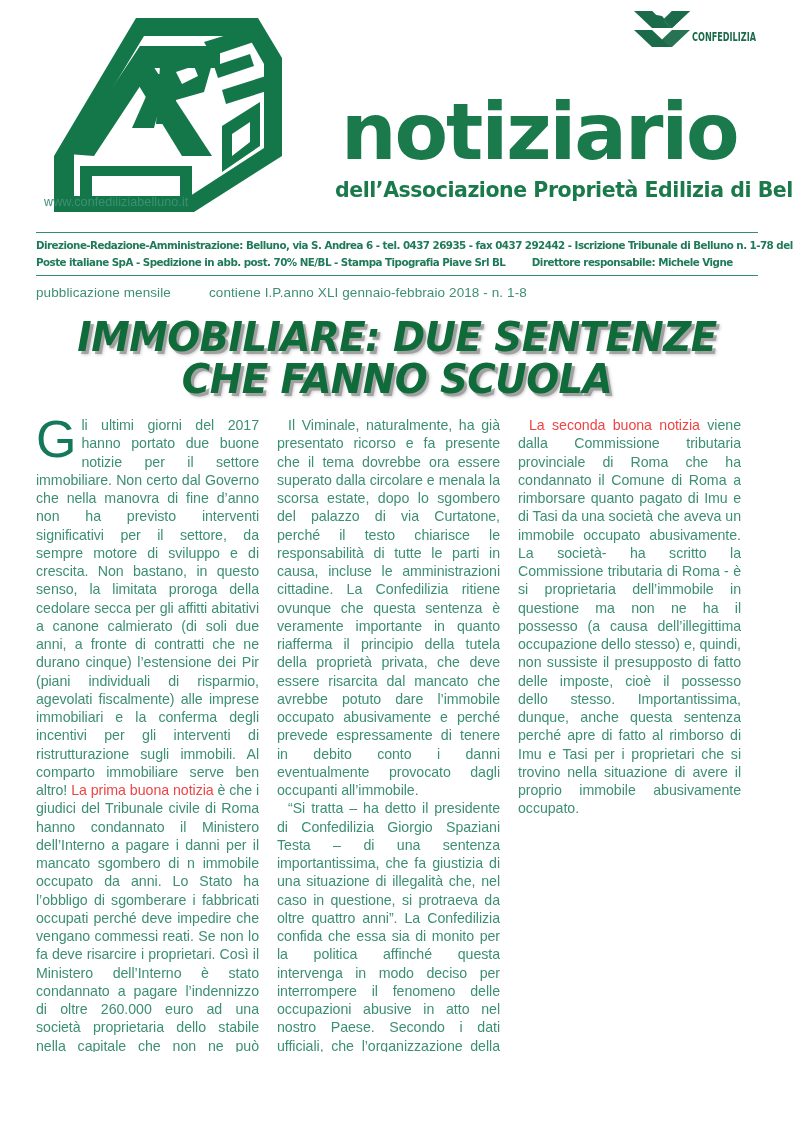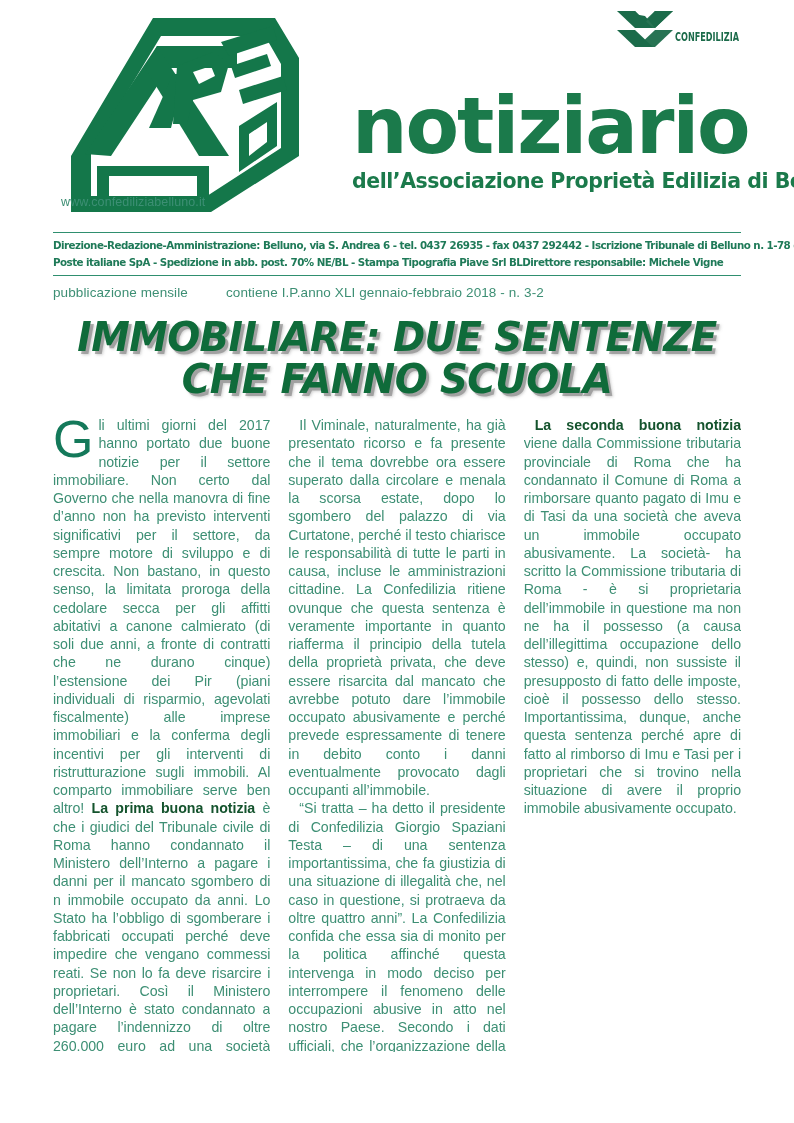--- a/index.html
+++ b/index.html
@@ -15,21 +15,21 @@
     overflow: hidden;
     position: relative;
   }
 
   .page {
     position: absolute;
     left: 0; top: 0;
     width: 794px;
     height: 1123px;
     box-sizing: border-box;
-    padding: 0 53px;
+    padding: 0 36px;
   }
 
   
   .masthead {
     position: relative;
     height: 232px;
   }
 
   .logo-ape {
     position: absolute;
@@ -55,21 +55,21 @@
     top: 88px;
     right: 0;
   }
   .title-main {
     font-family: "DejaVu Sans", sans-serif;
     font-weight: bold;
     font-size: 78px;
     line-height: 0.92;
     letter-spacing: -2.0px;
     color: #1b7a4b;
-    margin: 3px;
+    margin: 9px;
     padding: 0;
     white-space: nowrap;
   }
   .title-sub {
     font-family: "DejaVu Sans", sans-serif;
     font-weight: bold;
     font-size: 20.5px;
     letter-spacing: -0.45px;
     color: #1b7a4b;
     margin: 6px 0 0 3px;
@@ -158,21 +158,21 @@
     font-family: "Liberation Sans", sans-serif;
     font-size: 14.2px;
     line-height: 1.285;
     color: #3d8f74;
     text-align: justify;
     hyphens: none;
     letter-spacing: -0.05px;
   }
   .col p { margin: 0; text-indent: 11px; }
   .col p.first { text-indent: 0; }
-  .col b { color: #14532d; font-weight: bold; }
+  .col b { color: #ef4444; font-weight: normal; }
 
   .dropcap {
     float: left;
     font-family: "Liberation Sans", sans-serif;
     font-size: 52px;
     line-height: 0.80;
     font-weight: normal;
     color: #14795a;
     padding: 2px 5px 0 0;
     margin-top: 1px;
@@ -240,21 +240,21 @@
       <span>Poste italiane SpA - Spedizione in abb. post. 70% NE/BL - Stampa Tipografia Piave Srl BL</span>
       <span>Direttore responsabile: Michele Vigne</span>
     </div>
   </div>
 
   <hr class="rule thin">
 
   <div class="issuebar">
     <span class="left">pubblicazione mensile</span>
     <span class="mid">contiene I.P.</span>
-    <span class="right">anno XLI gennaio-febbraio 2018 - n. 3-2</span>
+    <span class="right">anno XLI gennaio-febbraio 2018 - n. 1-8</span>
   </div>
 
   <h1 class="headline">
     <span class="hl-line">IMMOBILIARE: DUE SENTENZE</span>
     <span class="hl-line">CHE FANNO SCUOLA</span>
   </h1>
 
   <div class="columns">
 
     <div class="col" style="overflow: hidden; max-height: 636px;">

